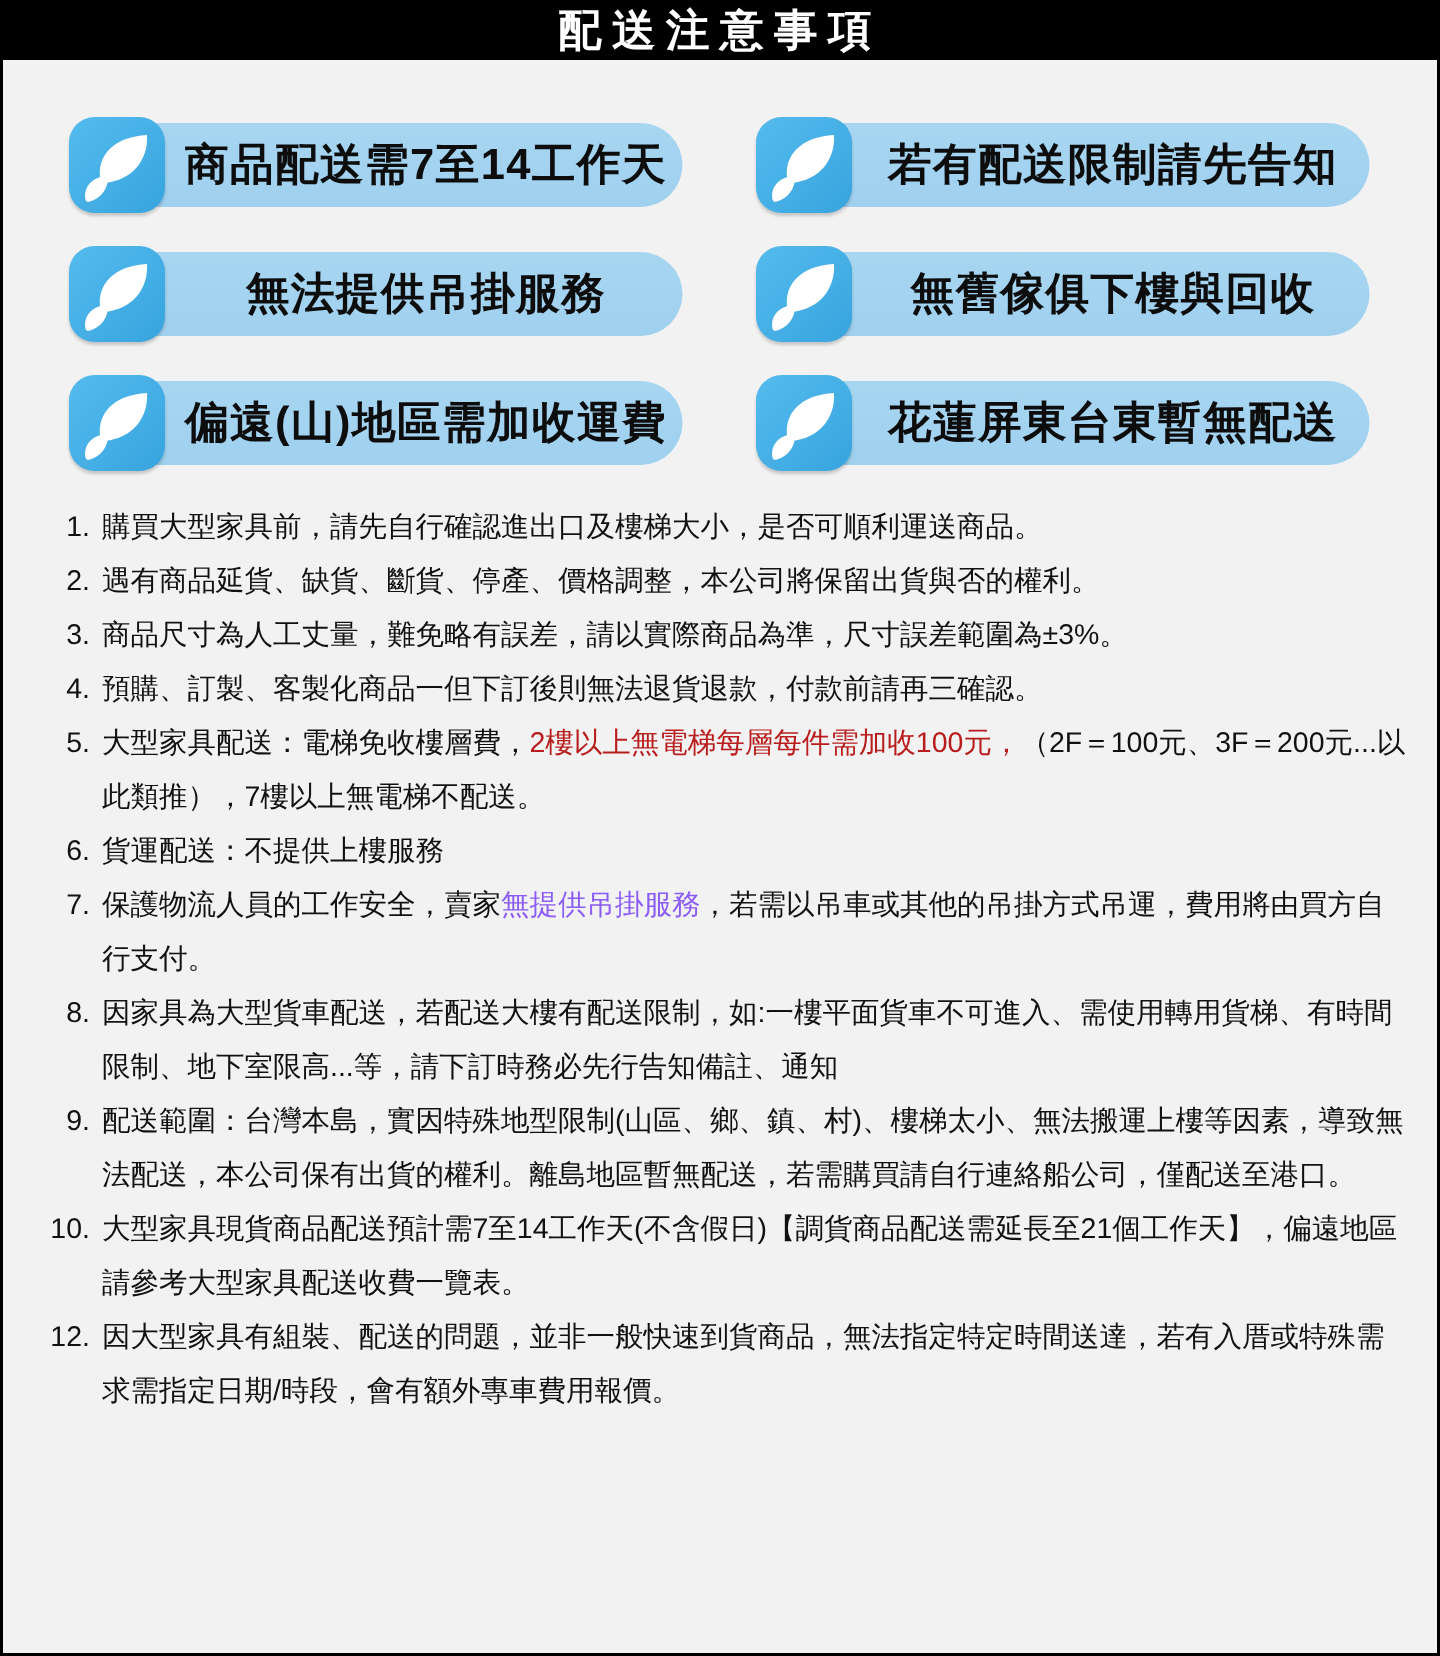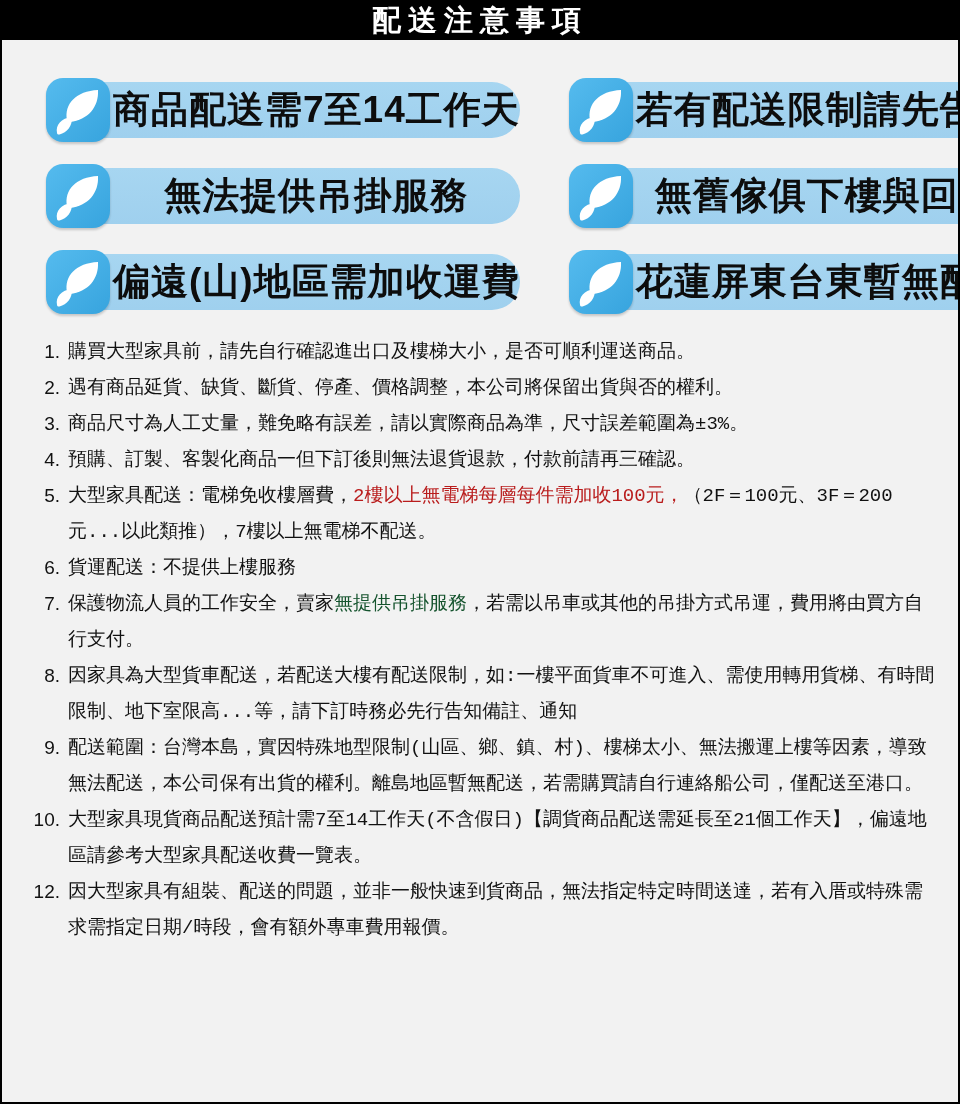--- a/index.html
+++ b/index.html
@@ -26,38 +26,38 @@
     display:grid;grid-template-columns:1fr 1fr;
     column-gap:50px;row-gap:30px;
   }
   .pill{
     position:relative;height:56px;border-radius:28px;
     background:linear-gradient(180deg,var(--pill_bg) 0%,var(--pill_bg2) 100%);
     display:flex;align-items:center;justify-content:center;
     padding-left:66px;
   }
   .pill-label{
-    font-size:37px;font-weight:bold;color:#0d0d0d;letter-spacing:1px;white-space:nowrap;
+    font-size:29px;font-weight:bold;color:#0d0d0d;letter-spacing:1px;white-space:nowrap;
   }
   .pill-icon{
     position:absolute;left:-2px;top:50%;transform:translateY(-50%);
     width:66px;height:66px;display:block;
     filter:drop-shadow(0 2px 1px rgba(0,0,0,0.18));
   }
   .pill-icon svg{display:block;width:66px;height:66px;}
   
   .notes{
     list-style:none;margin-top:24px;padding:0 18px 0 24px;
     font-size:19px;line-height:36px;font-weight:500;
   }
   .note{display:flex;align-items:flex-start;}
   .note .num{
     flex:0 0 34px;text-align:right;margin-right:8px;white-space:nowrap;
   }
-  .note .txt{flex:1;font-family:Liberation Mono, monospace;}
+  .note .txt{flex:1;}
 </style>
 </head>
 <body>
 
 <div class="header">
   <span>配送注意事項</span>
 </div>
 
 <div class="badges">
 
@@ -155,21 +155,21 @@
   <li class="note">
     <span class="num">5.</span>
     <span class="txt"><span>大型家具配送：電梯免收樓層費，</span><span style="color: #b91c1c;">2樓以上無電梯每層每件需加收100元，</span><span>（2F＝100元、3F＝200元...以此類推），7樓以上無電梯不配送。</span></span>
   </li>
   <li class="note">
     <span class="num">6.</span>
     <span class="txt"><span>貨運配送：不提供上樓服務</span></span>
   </li>
   <li class="note">
     <span class="num">7.</span>
-    <span class="txt"><span>保護物流人員的工作安全，賣家</span><span style="color: #14532d;">無提供吊掛服務</span><span>，若需以吊車或其他的吊掛方式吊運，費用將由買方自行支付。</span></span>
+    <span class="txt"><span>保護物流人員的工作安全，賣家</span><span style="color: #8b5cf6;">無提供吊掛服務</span><span>，若需以吊車或其他的吊掛方式吊運，費用將由買方自行支付。</span></span>
   </li>
   <li class="note">
     <span class="num">8.</span>
     <span class="txt"><span>因家具為大型貨車配送，若配送大樓有配送限制，如:一樓平面貨車不可進入、需使用轉用貨梯、有時間限制、地下室限高...等，請下訂時務必先行告知備註、通知</span></span>
   </li>
   <li class="note">
     <span class="num">9.</span>
     <span class="txt"><span>配送範圍：台灣本島，實因特殊地型限制(山區、鄉、鎮、村)、樓梯太小、無法搬運上樓等因素，導致無法配送，本公司保有出貨的權利。離島地區暫無配送，若需購買請自行連絡船公司，僅配送至港口。</span></span>
   </li>
   <li class="note">

